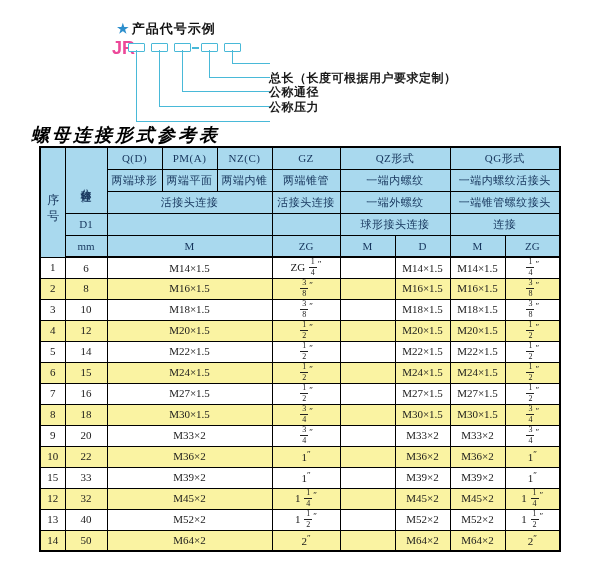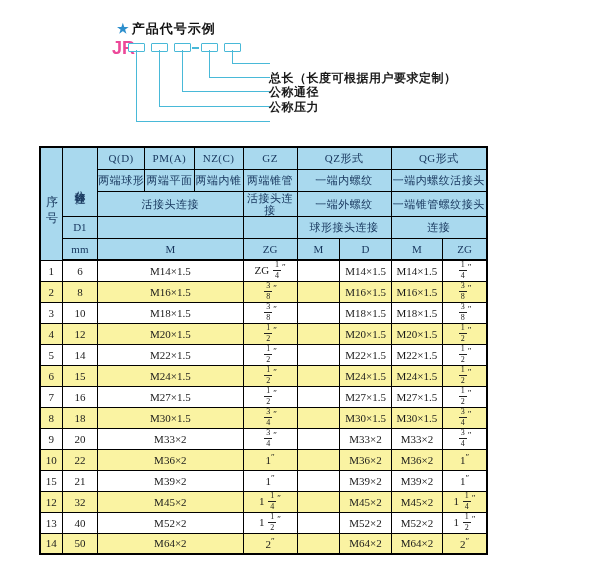--- a/index.html
+++ b/index.html
@@ -1,16 +1,16 @@
 <!DOCTYPE html>
 <html><head>
 <meta charset="utf-8">
 <style>
   html,body{margin:0;padding:0;background:#fff;}
-  .screen{position:relative;width:488px;height:567px;background:#ffffff;overflow:hidden;
+  .screen{position:relative;width:600px;height:567px;background:#ffffff;overflow:hidden;
           font-family:"Liberation Serif",serif;color:#111;border-radius:6px;}
 
   
   .diag-heading{position:absolute;left:117px;top:20px;font-family:"Liberation Sans",sans-serif;
                 font-size:13px;font-weight:bold;color:#111;letter-spacing:1px;}
   .diag-heading .star{color:#2d8fcd;margin-right:2px;font-size:13px;}
   .diag-prefix{position:absolute;left:112px;top:38px;font-family:"Liberation Sans",sans-serif;
                font-size:18px;font-weight:bold;color:#ec4899;}
   .code-box{position:absolute;top:43px;width:15px;height:7px;background:#fff;
             border:1px solid #49b9d8;border-radius:1px;}
@@ -68,20 +68,21 @@
   <div class="conn" style="left:232px;top:50px;width:37px;height:13px;"></div>
   <div class="conn" style="left:209px;top:50px;width:60px;height:27px;"></div>
   <div class="conn" style="left:182px;top:50px;width:87px;height:41px;"></div>
   <div class="conn" style="left:159px;top:50px;width:110px;height:56px;"></div>
   <div class="conn" style="left:136px;top:50px;width:133px;height:71px;"></div>
 
   <div class="diag-label" style="top:70px;">总长（长度可根据用户要求定制）</div>
   <div class="diag-label" style="top:84px;">公称通径</div>
   <div class="diag-label" style="top:99px;">公称压力</div>
 
+  <div class="tbl-title">螺母连接形式参考表</div>
 
   <div class="tbl-wrap">
     <table class="data-table">
       <colgroup>
         <col style="width:25px;">
           <col style="width:42px;">
         <col style="width:55px;">
           <col style="width:55px;">
           <col style="width:55px;">
         <col style="width:68px;">
@@ -228,21 +229,21 @@
             <td>22</td>
             <td colspan="3">M36×2</td>
             <td>1<span class="pr">″</span></td>
             <td></td>
             <td>M36×2</td>
             <td>M36×2</td>
             <td>1<span class="pr">″</span></td>
           </tr>
           <tr>
             <td>15</td>
-            <td>21</td>
+            <td>33</td>
             <td colspan="3">M39×2</td>
             <td>1<span class="pr">″</span></td>
             <td></td>
             <td>M39×2</td>
             <td>M39×2</td>
             <td>1<span class="pr">″</span></td>
           </tr>
           <tr class="alt">
             <td>12</td>
             <td>32</td>

